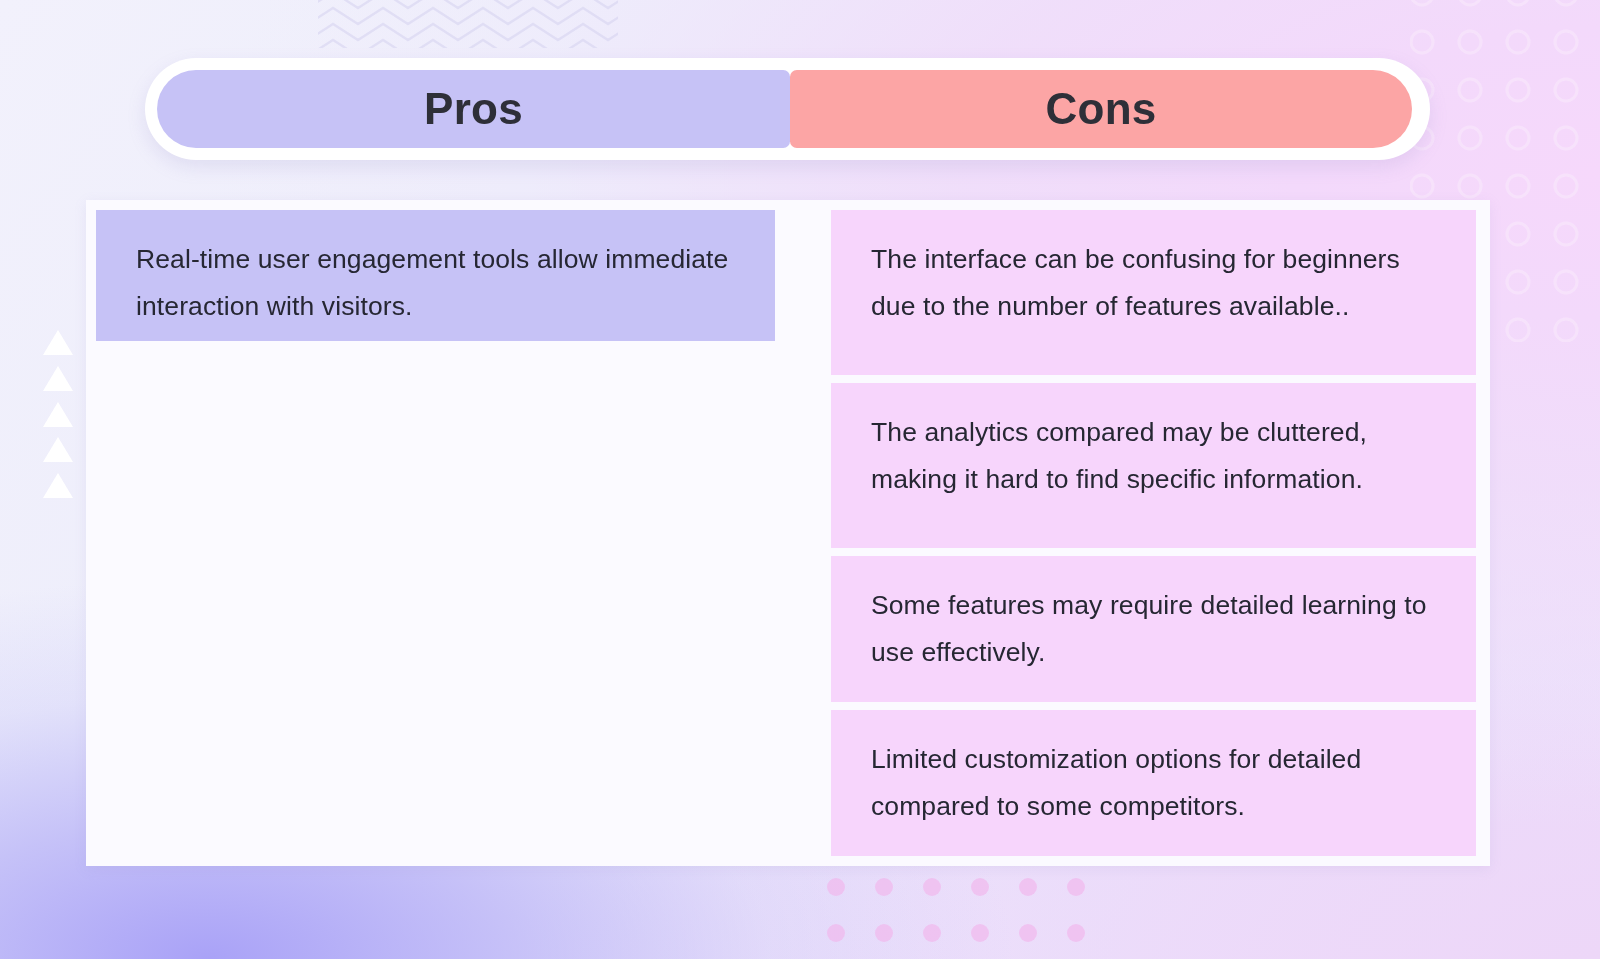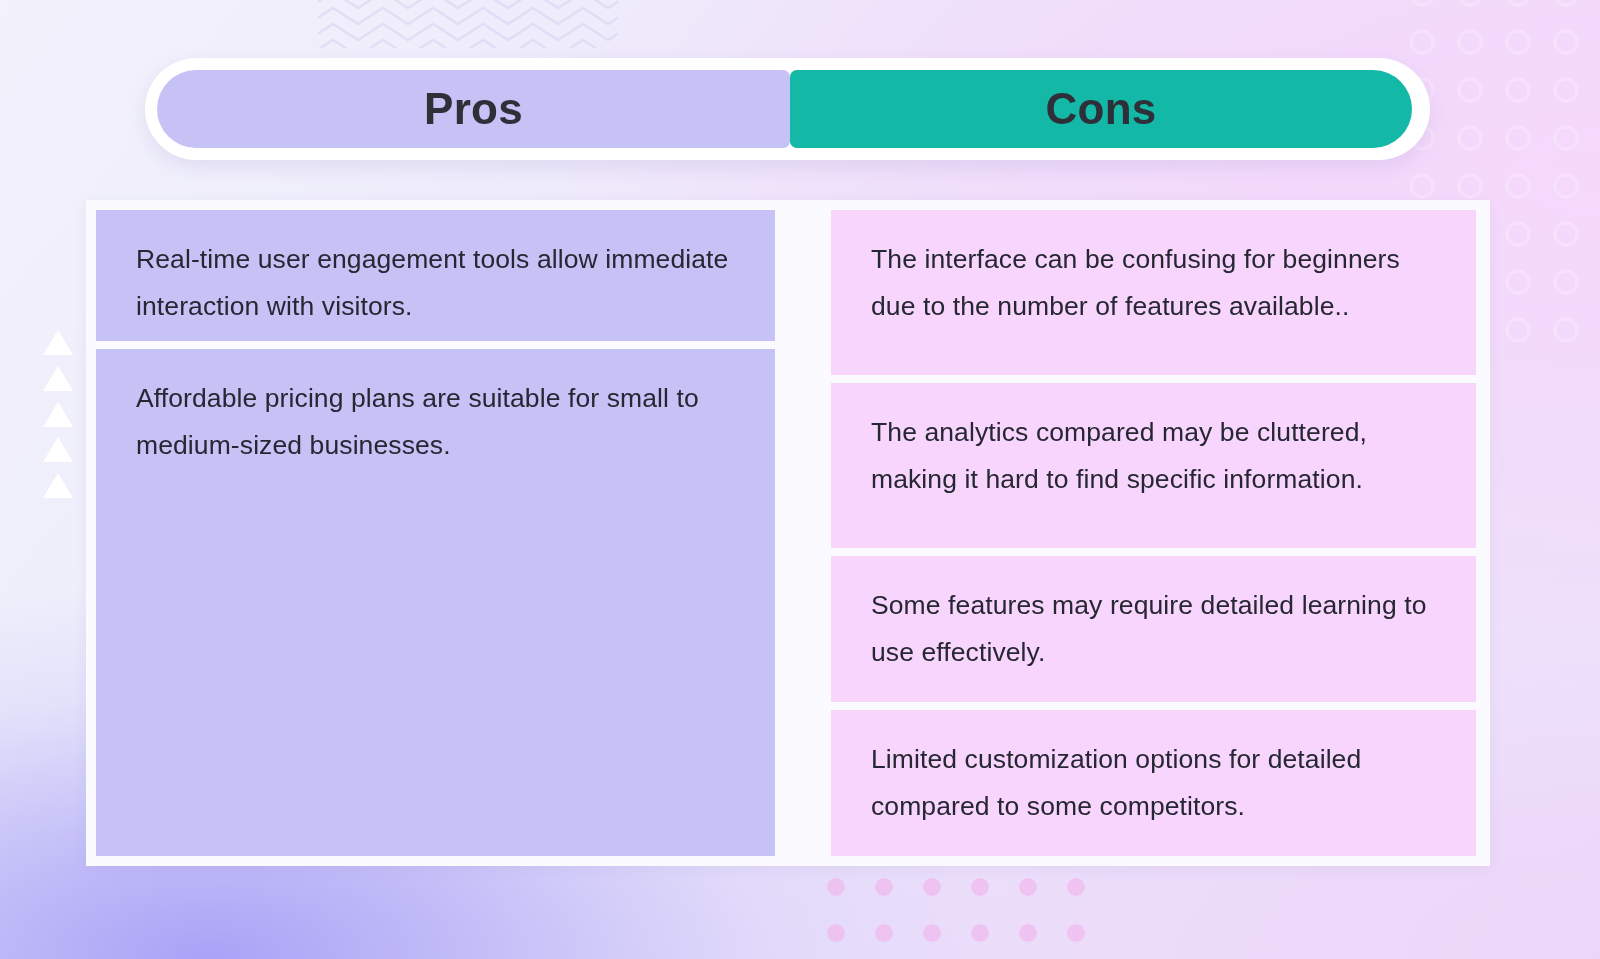--- a/index.html
+++ b/index.html
@@ -85,21 +85,21 @@
     color: #2e2f38;
     letter-spacing: 0.3px;
   }
   .header-cell.pros {
     width: 633px;
     background: #c6c2f6;
     border-radius: 46px 8px 8px 46px;
   }
   .header-cell.cons {
     width: 622px;
-    background: #14b8a6;
+    background: #fca5a5;
     border-radius: 8px 46px 46px 8px;
   }
 
   
   .table-frame {
     position: absolute;
     left: 86px; top: 200px;
     width: 1404px; height: 666px;
     background: #fbfaff;
     box-shadow: 0 3px 12px rgba(150,140,200,0.12);
@@ -221,21 +221,20 @@
 
   <div class="header-pill">
     <div class="header-cell pros">Pros</div>
     <div class="header-cell cons">Cons</div>
   </div>
 
   <div class="table-frame">
 
     <div class="col col-pros">
       <div class="cell cell-pros first">Real-time user engagement tools allow immediate interaction with visitors.</div>
-      <div class="cell cell-pros grow">Affordable pricing plans are suitable for small to medium-sized businesses.</div>
     </div>
 
     <div class="col col-cons">
       <div class="cell cell-cons c1">The interface can be confusing for beginners due to the number of features available..</div>
       <div class="cell cell-cons c2">The analytics compared may be cluttered, making it hard to find specific information.</div>
       <div class="cell cell-cons c3">Some features may require detailed learning to use effectively.</div>
       <div class="cell cell-cons c4">Limited customization options for detailed compared to some competitors.</div>
     </div>
 
   </div>

